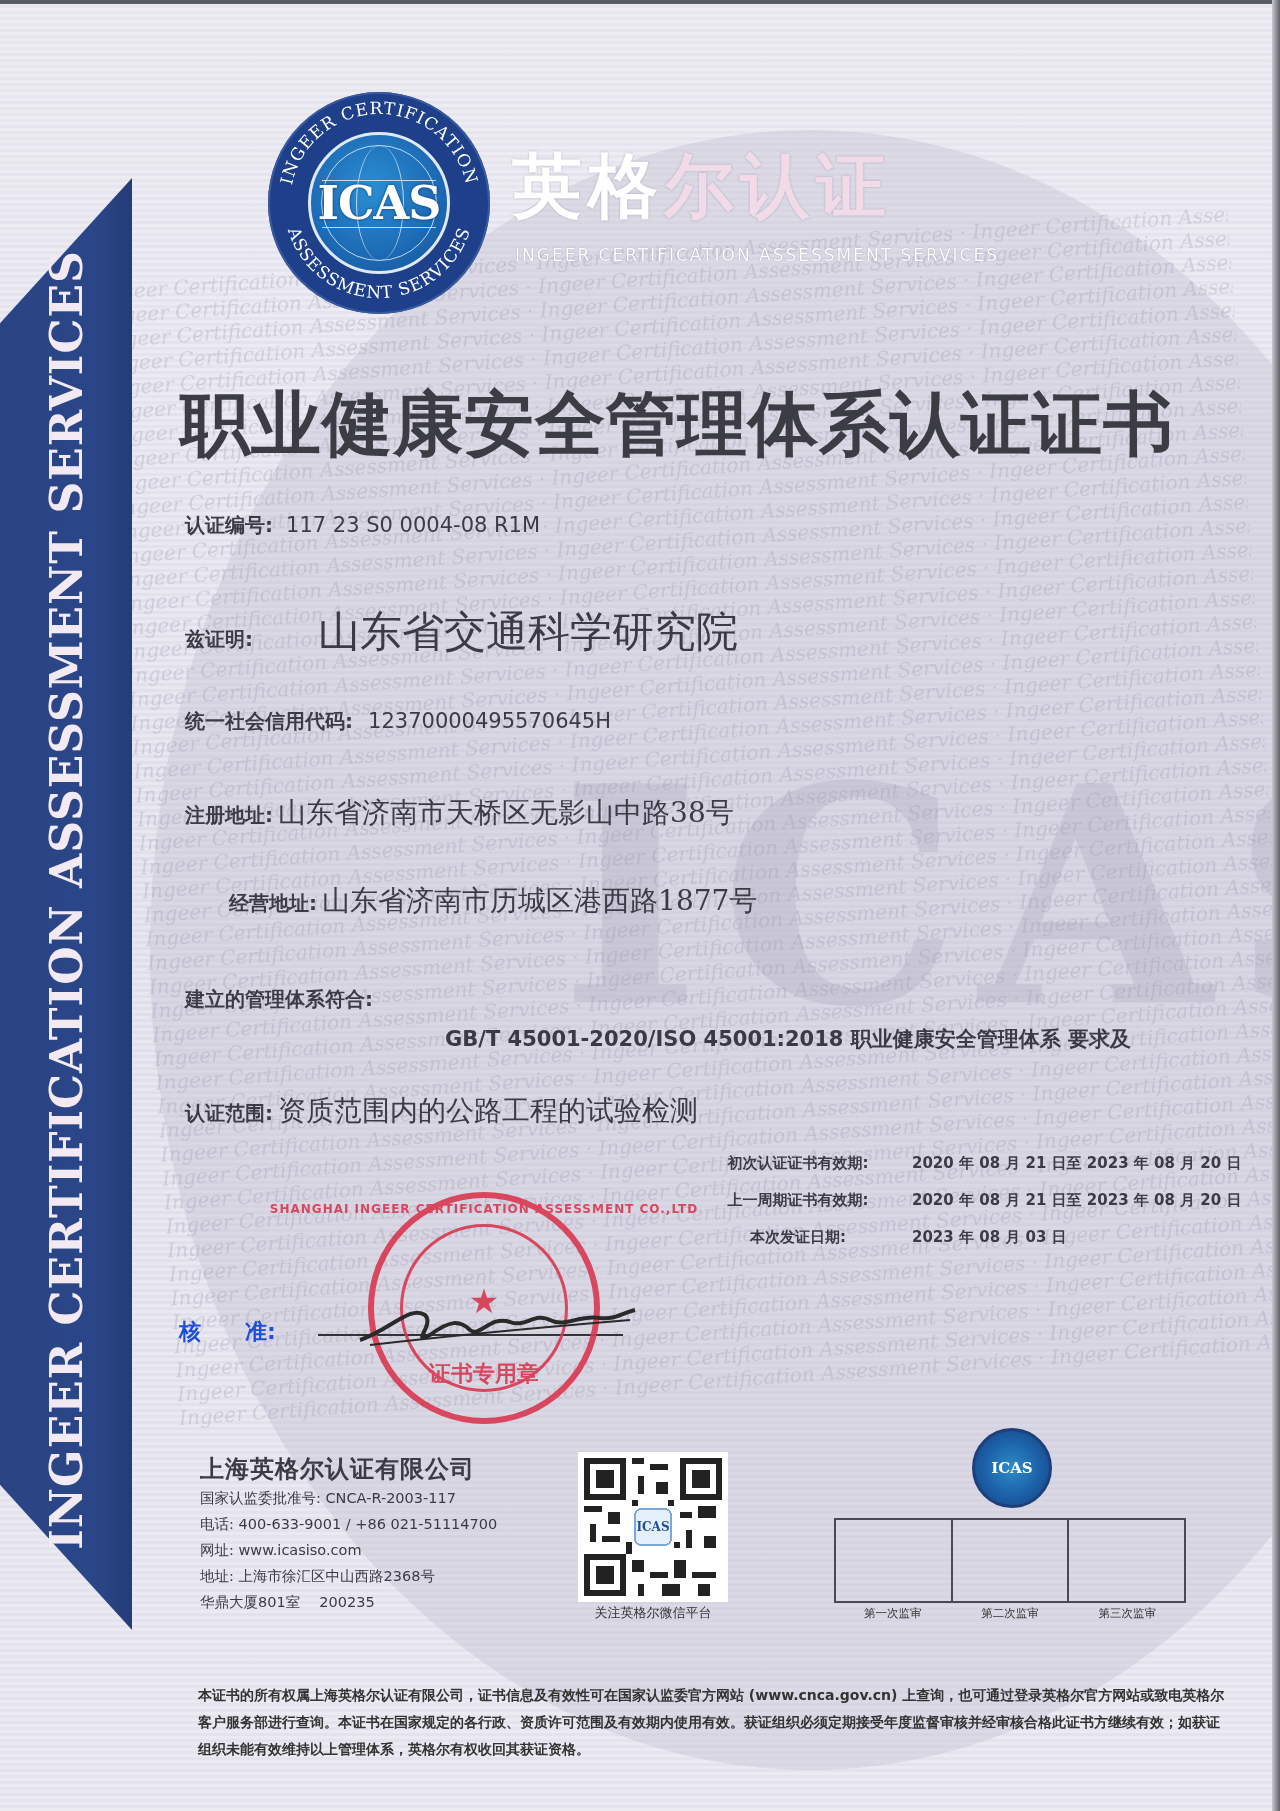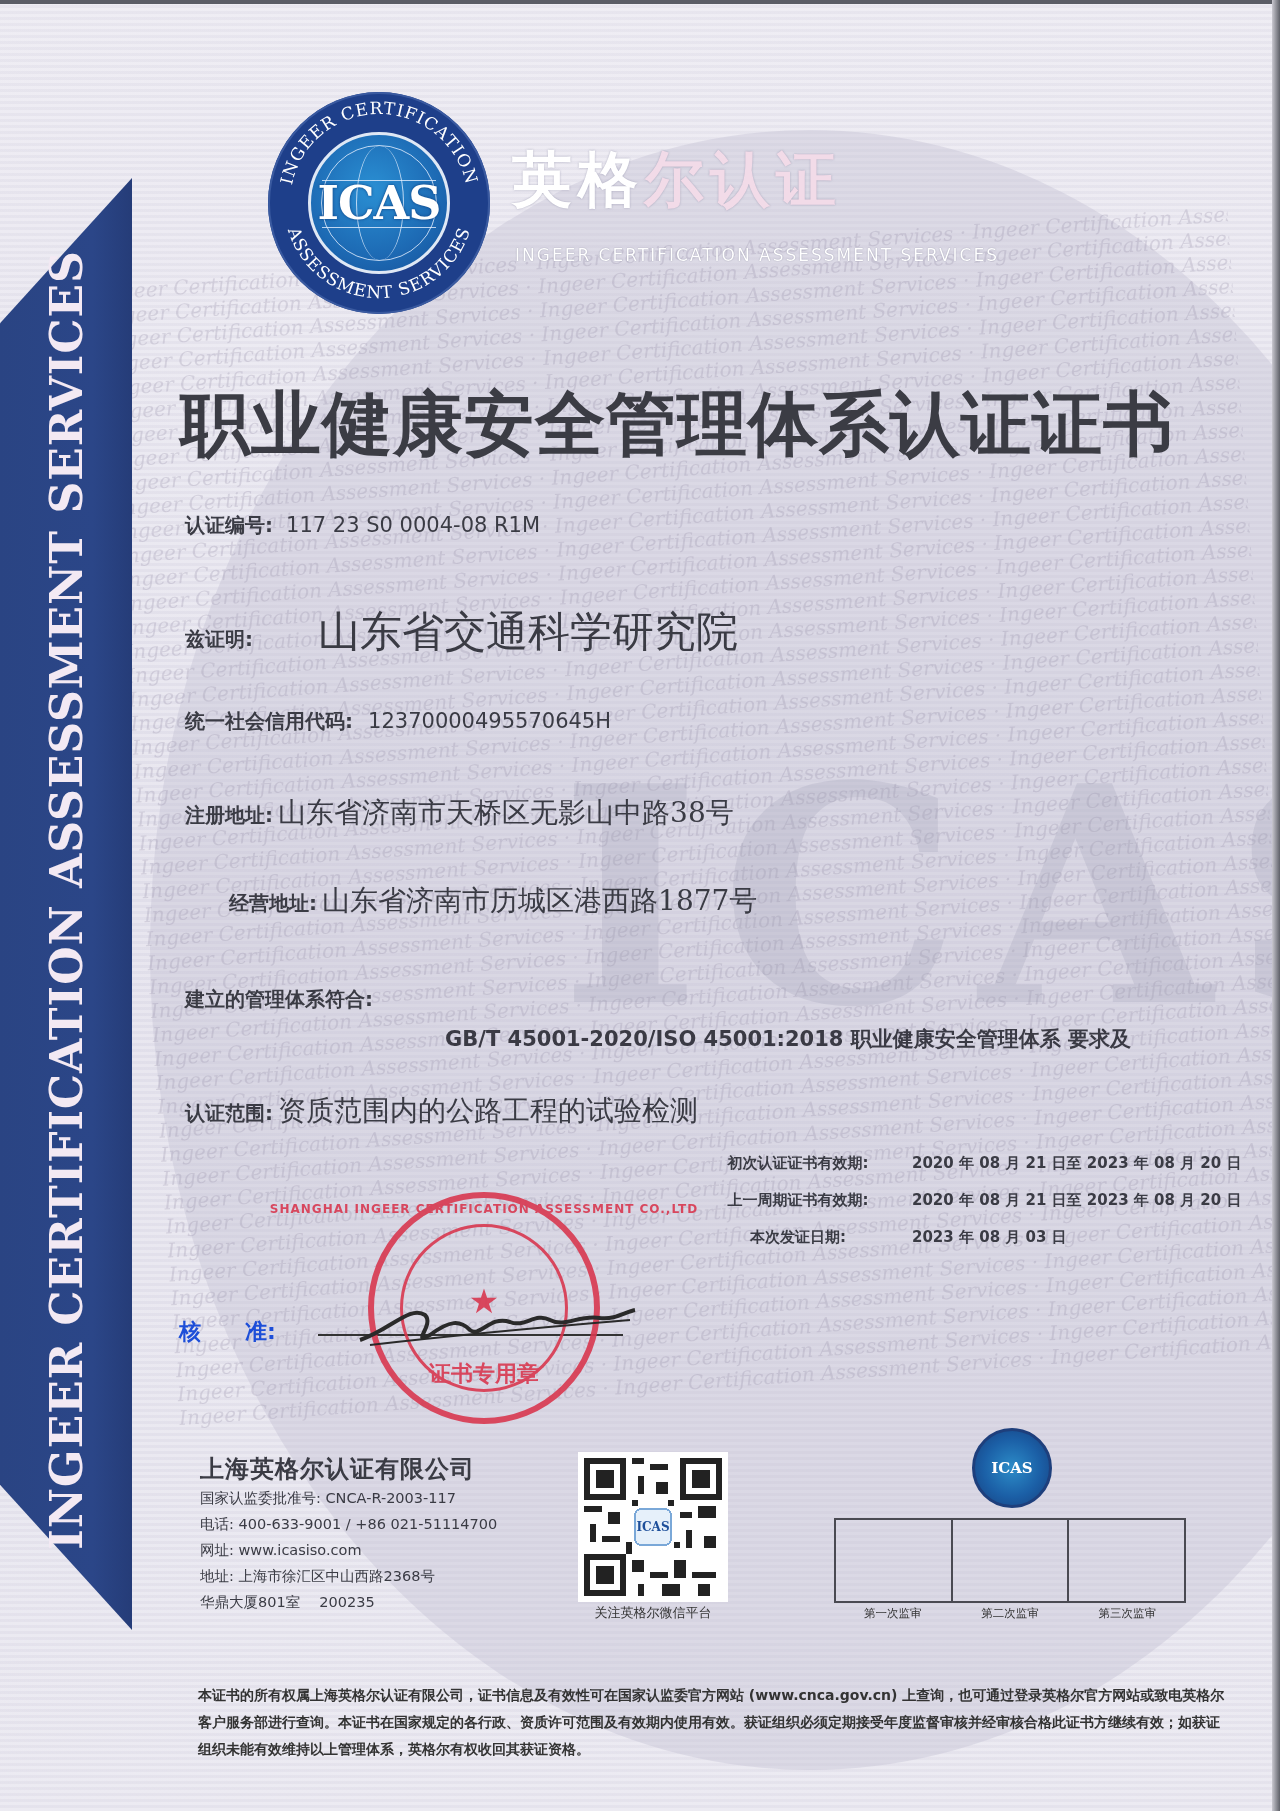--- a/index.html
+++ b/index.html
@@ -73,21 +73,21 @@
   .logo-text {
     position:absolute; left: 50%; top: 50%; transform: translate(-50%,-50%);
     font-family: "DejaVu Serif", serif; font-weight: bold; font-size: 46px; color: #fff;
     text-shadow: 0 0 3px #0c3c7c; letter-spacing: -1px;
   }
   .logo-ring-text {
     position:absolute; inset:0;
   }
   .brand-cn {
     position: absolute; left: 512px; top: 140px;
-    font-size: 60px; font-weight: bold; color: #ffffff; letter-spacing: 6px;
+    font-size: 70px; font-weight: bold; color: #ffffff; letter-spacing: 6px;
     text-shadow: 0 0 2px rgba(120,120,150,0.6);
   }
   .brand-cn .pink { color: #f2dbe8; }
   .brand-en {
     position: absolute; left: 515px; top: 245px;
     font-size: 17px; color: #ffffff; letter-spacing: 2px;
     text-shadow: 0 0 1px rgba(100,100,130,0.8);
   }
   .title {
     position: absolute; left: 180px; top: 378px;

